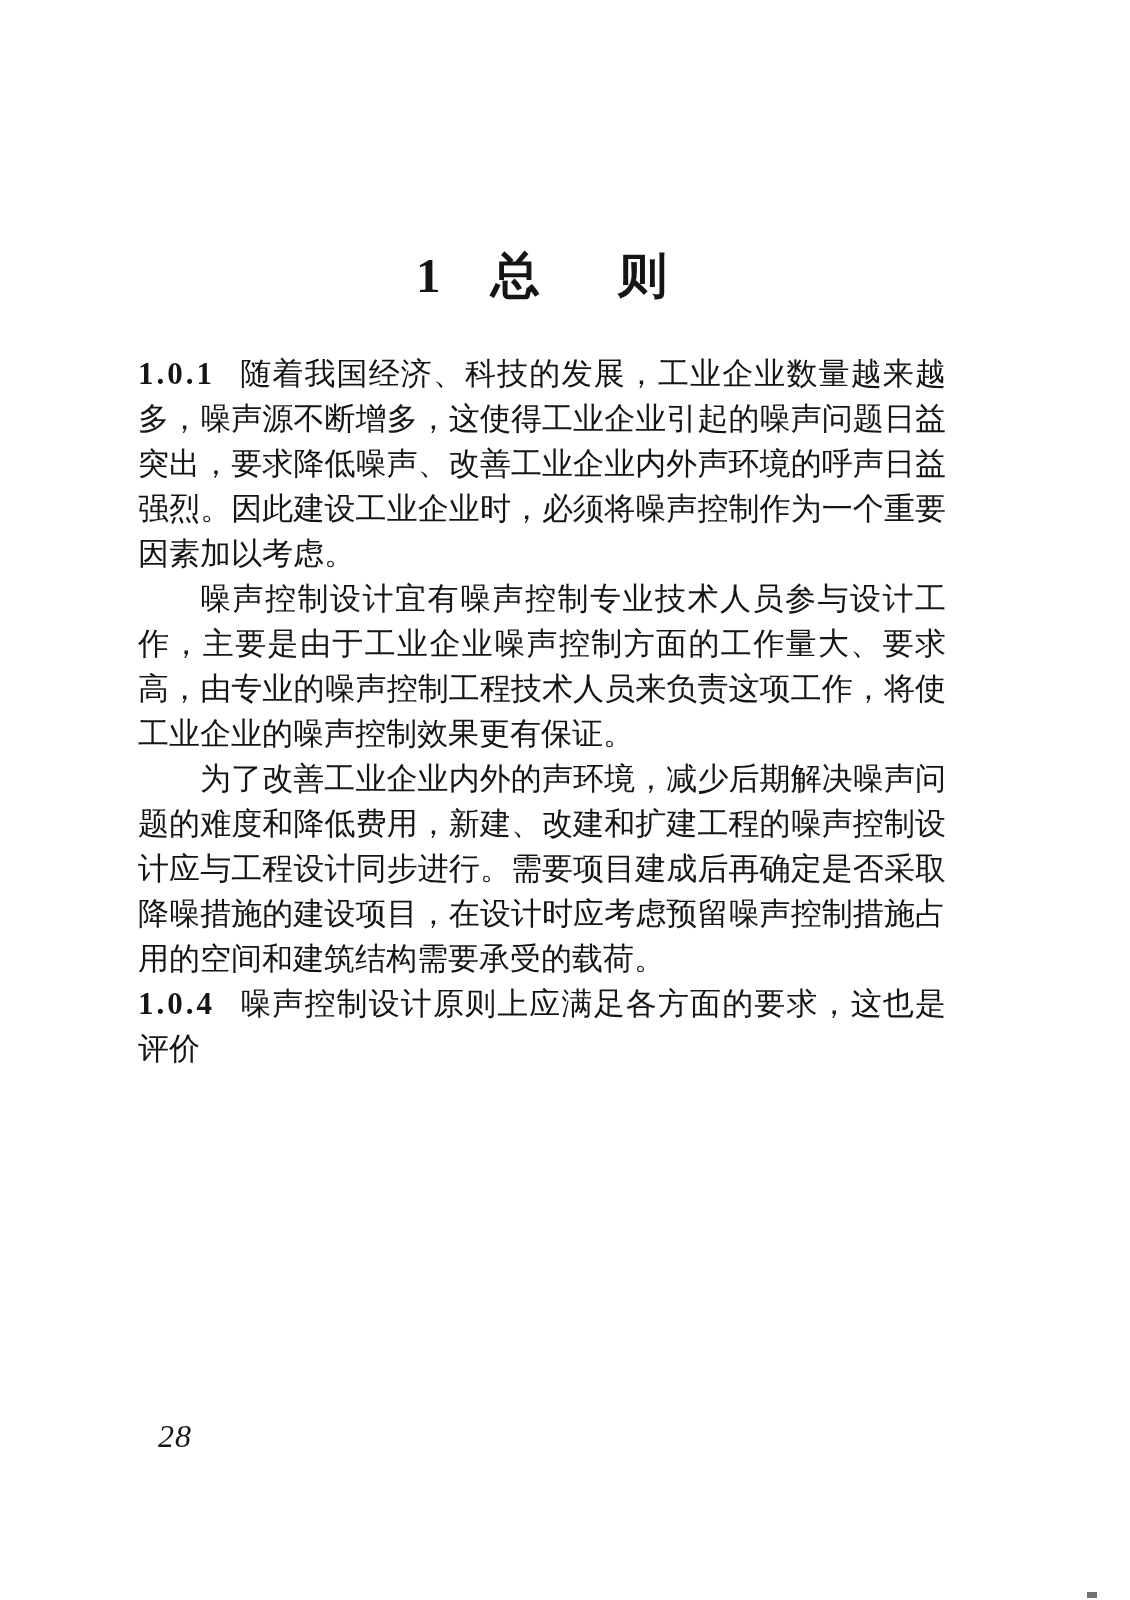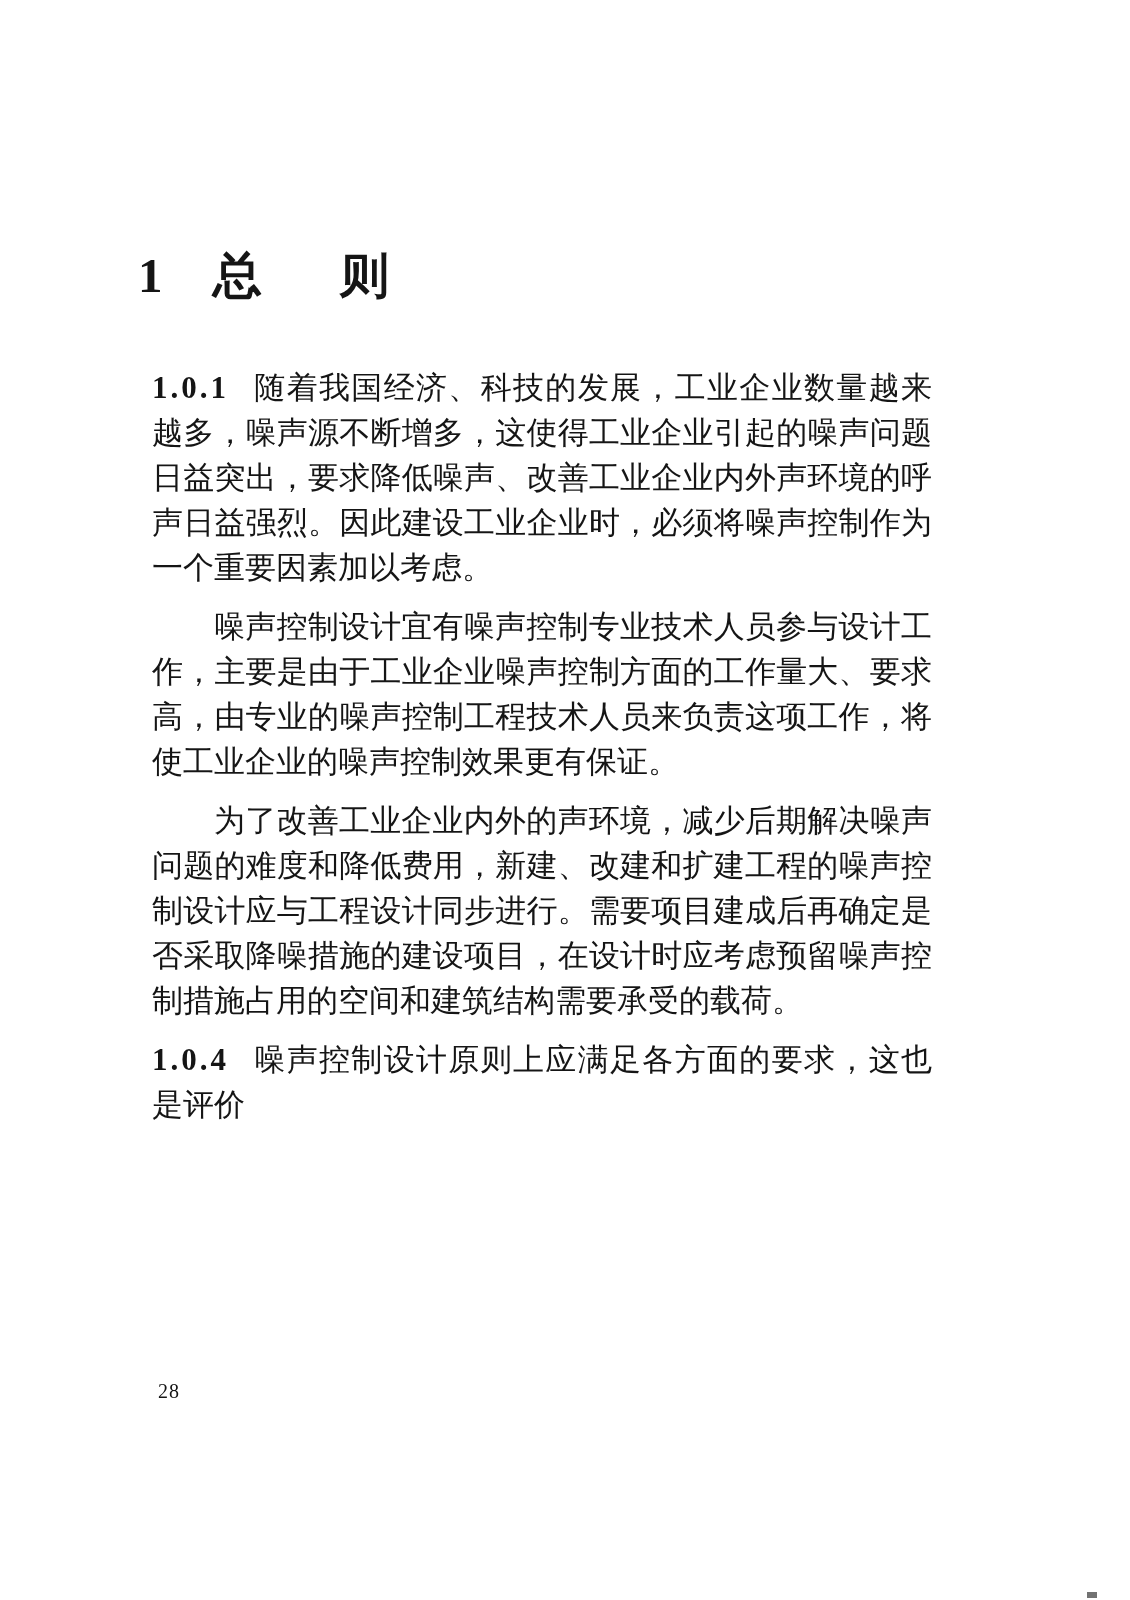--- a/index.html
+++ b/index.html
@@ -24,20 +24,21 @@
     position: absolute;
     left: 138px;
     top: 0;
     width: 808px;
   }
   .chapter-title {
     position: absolute;
     top: 243px;
     left: 0;
     width: 100%;
+    text-align: center;
     font-size: 49px;
     font-weight: 700;
     letter-spacing: 1px;
     margin: 0;
     white-space: nowrap;
   }
   .chapter-title .chapter-num {
     margin-right: 36px;
   }
   .chapter-title .title-word-1 {
@@ -47,36 +48,37 @@
     position: absolute;
     top: 351px;
     left: 0;
     width: 100%;
     font-size: 31px;
     line-height: 45px;
     text-align: justify;
     text-justify: inter-ideograph;
   }
   .para {
-    margin: 14px;
+    margin: 0;
     padding: 0;
   }
   .para.indent {
     text-indent: 2em;
   }
   .clause-num {
     font-weight: 700;
     letter-spacing: 3px;
     margin-right: 24px;
   }
   .page-number {
     position: absolute;
     left: 158px;
-    top: 1380px;
-    font-size: 20px;
+    top: 1418px;
+    font-size: 32px;
+    font-style: italic;
     letter-spacing: 1px;
   }
   .scan-artifact {
     position: absolute;
     left: 1087px;
     top: 1592px;
     width: 10px;
     height: 6px;
     background: #4f4f4f;
     opacity: 0.8;

